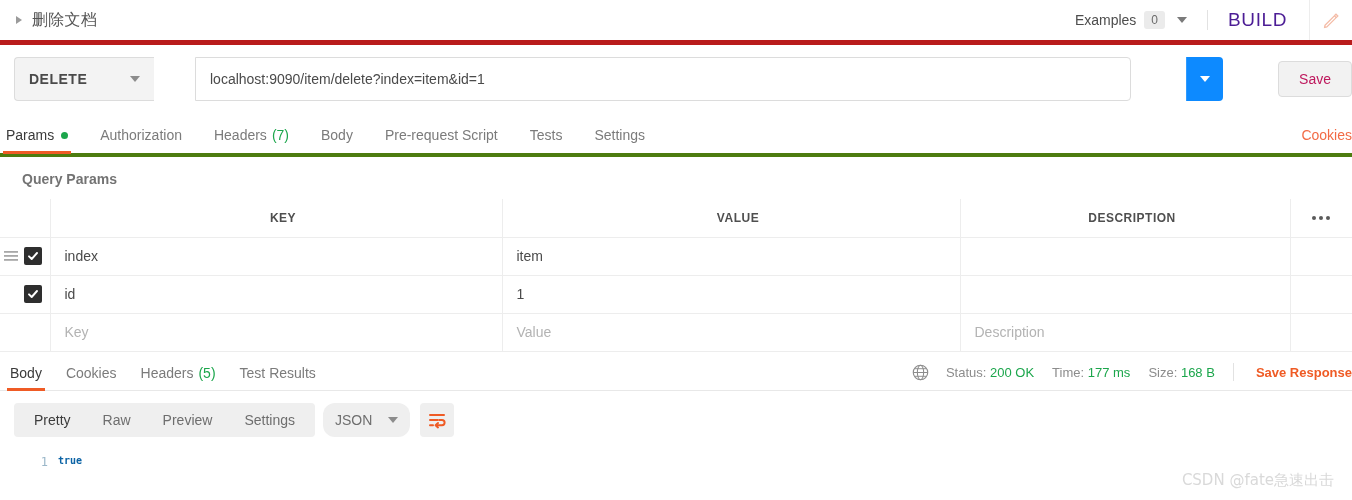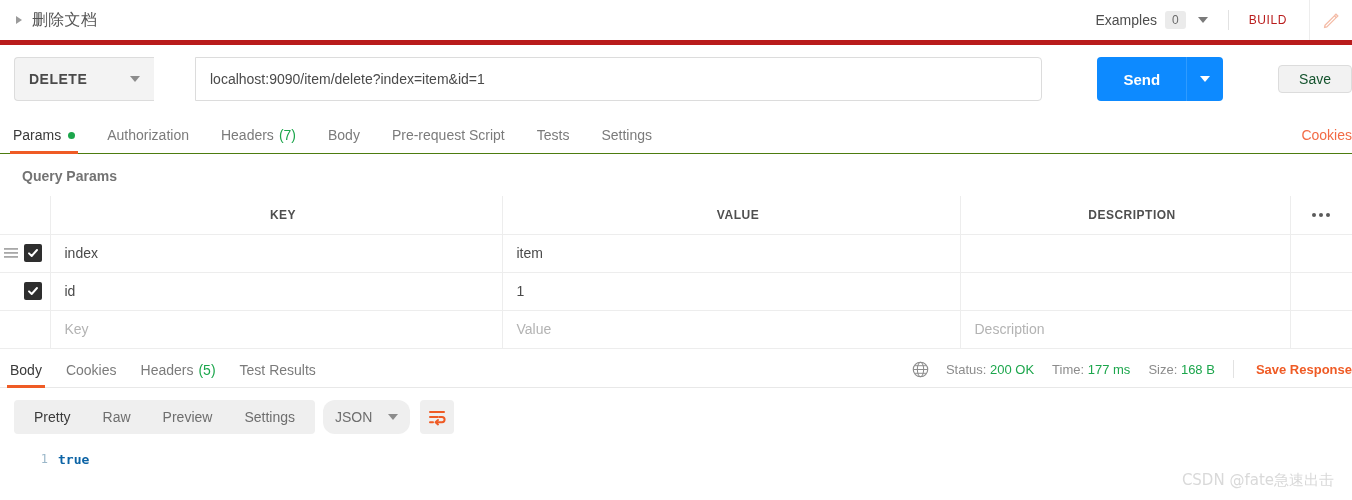--- a/index.html
+++ b/index.html
@@ -37,21 +37,21 @@
     margin-left: 8px; background: #ebebeb; color: #6a6a6a;
     font-size: 12px; padding: 2px 7px; border-radius: 3px; line-height: 14px;
   }
   .caret-down {
     width: 0; height: 0; margin-left: 12px;
     border-top: 6px solid #7a7a7a;
     border-left: 5px solid transparent;
     border-right: 5px solid transparent;
   }
   .vsep { width: 1px; height: 20px; background: #e2e2e2; margin: 0 20px; }
-  .build-label { font-size: 12px; color: #b91c1c; letter-spacing: .6px; }
+  .build-label { font-size: 19px; color: #4c1d95; letter-spacing: .6px; }
   .edit-box {
     width: 42px; height: 40px; margin-left: 22px;
     border-left: 1px solid #ededed;
     display: flex; align-items: center; justify-content: center;
   }
 
   
   .urlbar { display: flex; align-items: center; padding: 12px 0 12px 14px; gap: 41px; }
   .method-select {
     width: 140px; height: 44px; border: 1px solid #dcdcdc; border-right: none;
@@ -84,31 +84,31 @@
     border-left: 1px solid #2f9bff; border-radius: 0 4px 4px 0;
     display: flex; align-items: center; justify-content: center;
   }
   .send-caret {
     width: 0; height: 0;
     border-top: 6px solid #ffffff;
     border-left: 5px solid transparent;
     border-right: 5px solid transparent;
   }
   .save-btn {
-    height: 28px; margin-left: 14px; background: #f2f2f2;
+    height: 36px; margin-left: 14px; background: #f2f2f2;
     border: 1px solid #dcdcdc; border-radius: 4px;
     display: flex; align-items: center; padding: 0 20px;
-    font-size: 14px; color: #14532d; box-sizing: border-box;
+    font-size: 14px; color: #be185d; box-sizing: border-box;
     white-space: nowrap;
   }
 
   
   .req-tabs {
     display: flex; align-items: flex-end; height: 40px;
-    border-bottom: 1px solid #4d7c0f; padding-left: 13px;
+    border-bottom: 4px solid #4d7c0f; padding-left: 6px;
     position: relative;
   }
   .rtab {
     font-size: 14px; color: #7b7b7b; padding: 0 0 10px 0; margin-right: 32px;
     display: flex; align-items: center; position: relative; white-space: nowrap;
   }
   .rtab.active { color: #3a3a3a; }
   .rtab.active::after {
     content: ""; position: absolute; left: -3px; right: -3px; bottom: -1px;
     height: 3px; background: #ef5b25;
@@ -191,21 +191,21 @@
   }
 
   
   .code-area { padding-left: 14px; padding-top: 8px; display: flex; }
   .gutter {
     width: 34px; text-align: right; font-family: "DejaVu Sans Mono", "Liberation Mono", monospace;
     font-size: 12px; color: #9bb7c9; padding-right: 10px; user-select: none;
   }
   .code-line {
     font-family: "DejaVu Sans Mono", "Liberation Mono", monospace;
-    font-size: 13px; font-weight: bold; color: #0b63a5;
+    font-size: 10px; font-weight: bold; color: #0b63a5;
   }
 
   .watermark {
     position: absolute; right: 18px; bottom: 10px;
     font-size: 15px; color: #d9d9d9; white-space: nowrap;
     font-family: "DejaVu Sans", sans-serif;
   }
 </style>
 </head>
 <body>
@@ -234,21 +234,20 @@
 
   <div class="urlbar">
     <div class="method-select">
       <span class="method-text">DELETE</span>
       <span class="method-caret"></span>
     </div>
     <div class="url-input" title="localhost:9090/item/delete?index=item&amp;id=1">
       <span>localhost:9090/item/delete?index=item&amp;id=1</span>
     </div>
     <div class="send-wrap">
-      <div class="send-btn">Send</div>
       <div class="send-caret-btn">
         <span class="send-caret"></span>
       </div>
     </div>
     <div class="save-btn">Save</div>
   </div>
 
   <div class="req-tabs">
     <div class="rtab active">
       <span>Params</span>

